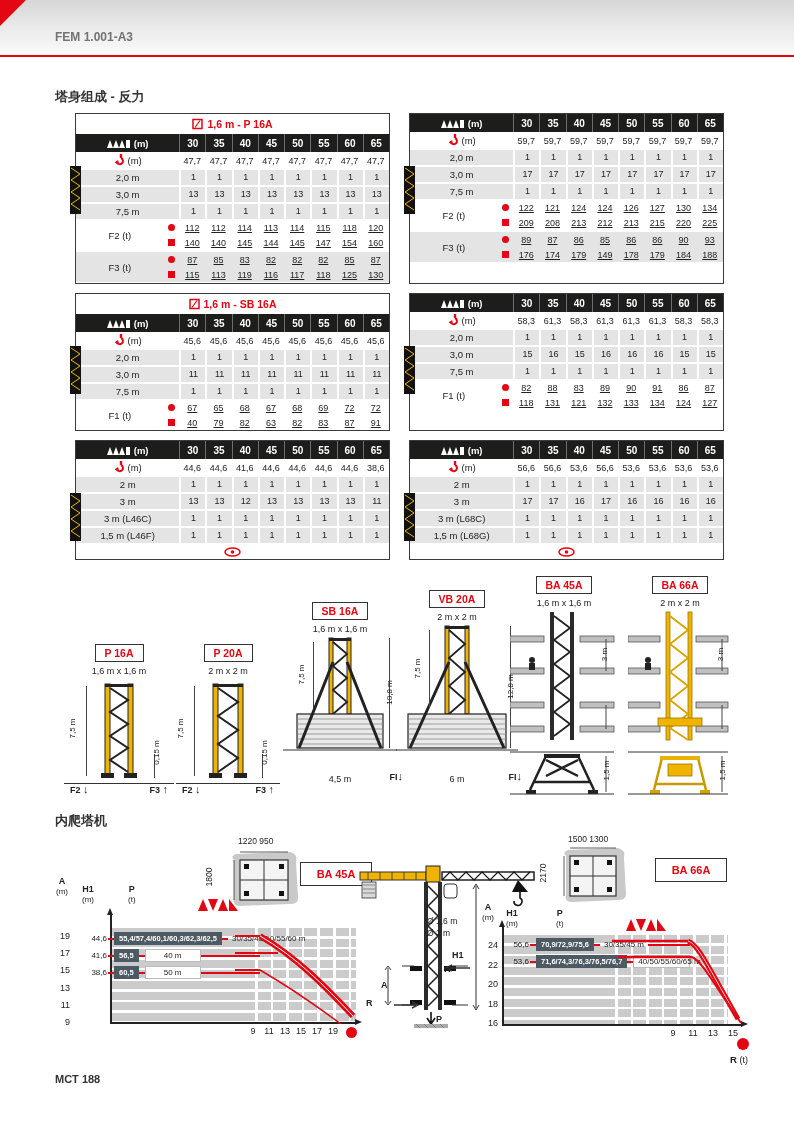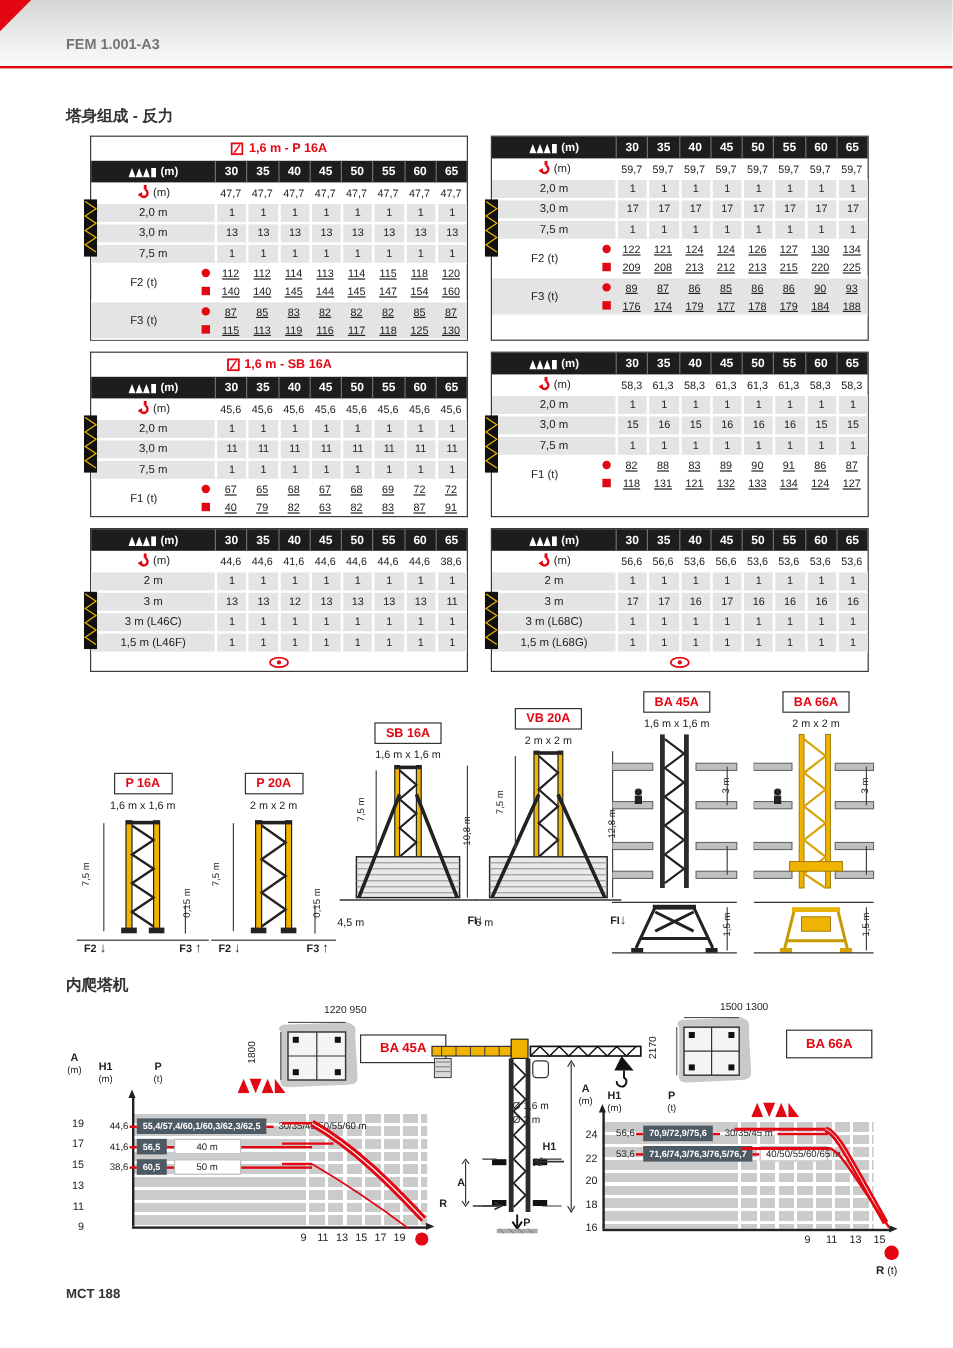--- a/index.html
+++ b/index.html
@@ -48,21 +48,21 @@
   
   .diag { position:absolute; display:flex; flex-direction:column; align-items:center; }
   .dlabel { border:1.5px solid #333; padding:2px 9px; color:#e30613; font-weight:bold; font-size:10.5px; background:#fff; }
   .dsec { font-size:9px; margin:4px 0 2px; color:#222; white-space:nowrap; }
   .tw { position:relative; }
   .vdim { position:absolute; font-size:8px; color:#222; transform:rotate(-90deg); transform-origin:center; white-space:nowrap; }
   .dimbar { position:absolute; width:1px; background:#444; }
   .ground { position:absolute; left:0; right:0; bottom:0; height:1px; background:#333; }
   .forcerow { display:flex; width:100%; justify-content:space-between; padding:1px 6px; font-size:9px; font-weight:bold; }
   .arr { font-weight:bold; color:#222; font-size:11px; line-height:9px; }
-  .brow { position:relative; width:100%; font-size:9px; margin-top:8px; }
+  .brow { position:relative; width:100%; text-align:center; font-size:9px; margin-top:18px; }
   .fi-tag { position:absolute; right:-4px; top:-2px; font-size:9px; font-weight:bold; }
 
   
   .axis-h { position:absolute; font-size:9px; font-weight:bold; color:#222; text-align:center; line-height:10px; }
   .axis-h small { font-weight:normal; font-size:8px; }
   .grid { position:absolute; background:repeating-linear-gradient(180deg,#cbcbcb 0 8px,#ffffff 8px 10.6px); }
   .checker { position:absolute; background:repeating-linear-gradient(90deg,rgba(255,255,255,0) 0 13px,#ffffff 13px 15.6px); }
   .vaxis { position:absolute; width:1.5px; background:#222; }
   .vaxis:before { content:""; position:absolute; top:-6px; left:-2.7px; border-bottom:7px solid #222;
     border-left:3.5px solid transparent; border-right:3.5px solid transparent; }
@@ -76,21 +76,21 @@
   .h1v { font-size:8px; text-align:right; flex:0 0 26px; padding-right:1px; }
   .rline { height:2px; background:#e30613; flex:0 0 6px; }
   .rline.grow { flex:1 1 auto; }
   .badge { background:#4d5963; color:#fff; font-size:7.5px; font-weight:bold; padding:2px 5px;
     white-space:nowrap; text-align:center; }
   .range { font-size:8px; white-space:nowrap; padding:1px 4px; }
   .range.boxed { background:#fff; border:0.5px solid #bbb; min-width:56px; text-align:center; }
   .rdot { position:absolute; width:11px; height:11px; border-radius:50%; background:#e30613; }
   .xlab { position:absolute; font-size:9px; }
   .xlab b { font-size:9.5px; }
-  .plan-dims { position:absolute; font-size:8.5px; white-space:nowrap;margin-left:32px; }
+  .plan-dims { position:absolute; font-size:8.5px; white-space:nowrap; }
   .plan-side { position:absolute; font-size:8.5px; transform:rotate(-90deg); transform-origin:center; }
   .model-box { position:absolute; border:1.5px solid #333; background:#fff; color:#e30613;
     font-weight:bold; font-size:11px; display:flex; align-items:center; justify-content:center; }
   .clabel { position:absolute; font-size:9px; font-weight:bold; color:#222; white-space:nowrap; }
   .footer { position:absolute; left:55px; top:1073px; font-size:11px; font-weight:bold; color:#333; }
 </style>
 </head>
 <body>
 
 <div class="page">
@@ -362,21 +362,21 @@
               <span class="fv">90</span>
               <span class="fv">93</span>
             </div>
             <div class="f-row">
               <span class="mk">
                 <span class="mks"></span>
               </span>
               <span class="fv">176</span>
               <span class="fv">174</span>
               <span class="fv">179</span>
-              <span class="fv">177</span>
+              <span class="fv">149</span>
               <span class="fv">178</span>
               <span class="fv">179</span>
               <span class="fv">184</span>
               <span class="fv">188</span>
             </div>
           </div>
         </div>
         <div class="mast-side"><svg width="11" height="48" viewBox="0 0 11 48">
             <rect x="0" y="0" width="11" height="48" fill="#111"></rect>
             <path d="M1,2 L10,8 L1,14 L10,20 L1,26 L10,32 L1,38 L10,44" stroke="#f0b400" stroke-width="1" fill="none"></path>

